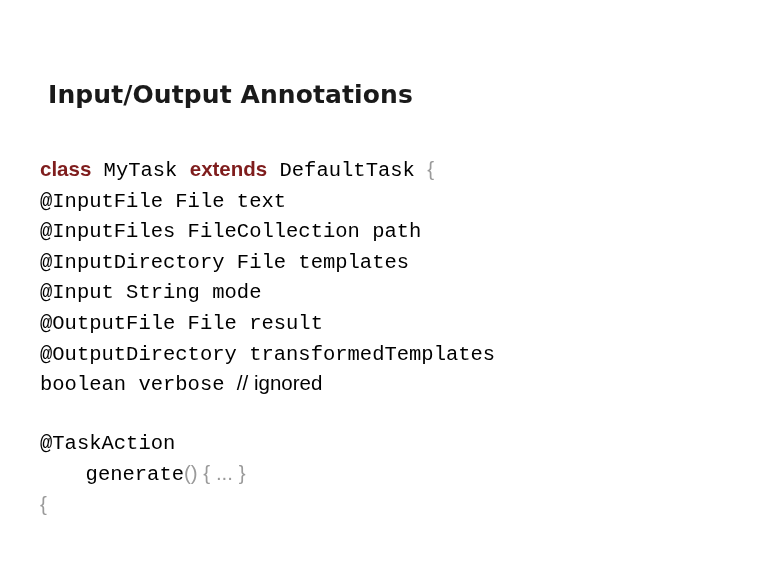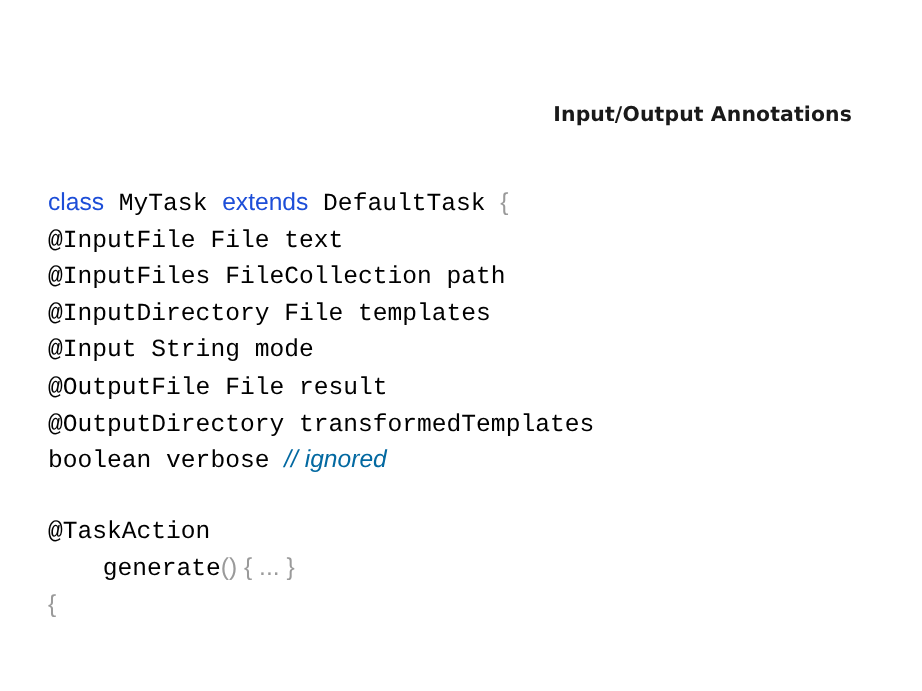--- a/index.html
+++ b/index.html
@@ -20,24 +20,24 @@
     position: absolute;
     inset: 0;
     background: #ffffff;
   }
 
   
   #slide-title {
     position: absolute;
     left: 48px;
     right: 58px;
-    top: 76px;
-    text-align: right;
+    top: 64px;
+    text-align: left;
     font-family: "DejaVu Sans", sans-serif;
-    font-size: 17px;
+    font-size: 25px;
     font-weight: 700;
     letter-spacing: 0.1px;
     color: #1a1a1a;
     line-height: 1.15;
     white-space: nowrap;
   }
 
   
   #code-block {
     position: absolute;
@@ -54,23 +54,23 @@
   .code-line {
     white-space: pre;
     min-height: 28.6px;
   }
   .code-line.blank {
     height: 28.6px;
   }
 
   .tok { white-space: pre; }
   .tok-plain    { color: #000000; font-family: Liberation Mono, monospace; }
-  .tok-keyword  { color: #1d4ed8; }
+  .tok-keyword  { color: #7f1d1d; font-weight: bold; }
   .tok-punct    { color: #9a9a9a; }
-  .tok-comment  { color: #0369a1; font-style: italic; }
+  .tok-comment  { color: #000000; }
   .tok-indent   { color: transparent; }
 </style>
 </head>
 <body>
 
 <div id="slide">
 
   <h1 id="slide-title">Input/Output Annotations</h1>
 
   <div id="code-block"><div class="code-line"><span class="tok tok-keyword">class</span><span class="tok tok-plain"> MyTask </span><span class="tok tok-keyword">extends</span><span class="tok tok-plain"> DefaultTask </span><span class="tok tok-punct">{</span></div><div class="code-line"><span class="tok tok-plain">@InputFile File text</span></div><div class="code-line"><span class="tok tok-plain">@InputFiles FileCollection path</span></div><div class="code-line"><span class="tok tok-plain">@InputDirectory File templates</span></div><div class="code-line"><span class="tok tok-plain">@Input String mode</span></div><div class="code-line"><span class="tok tok-plain">@OutputFile File result</span></div><div class="code-line"><span class="tok tok-plain">@OutputDirectory transformedTemplates</span></div><div class="code-line"><span class="tok tok-plain">boolean verbose </span><span class="tok tok-comment">// ignored</span></div><div class="code-line blank">&nbsp;</div><div class="code-line"><span class="tok tok-plain">@TaskAction</span></div><div class="code-line"><span class="tok tok-indent">        </span><span class="tok tok-plain">generate</span><span class="tok tok-punct">() { ... }</span></div><div class="code-line"><span class="tok tok-punct">{</span></div></div>

